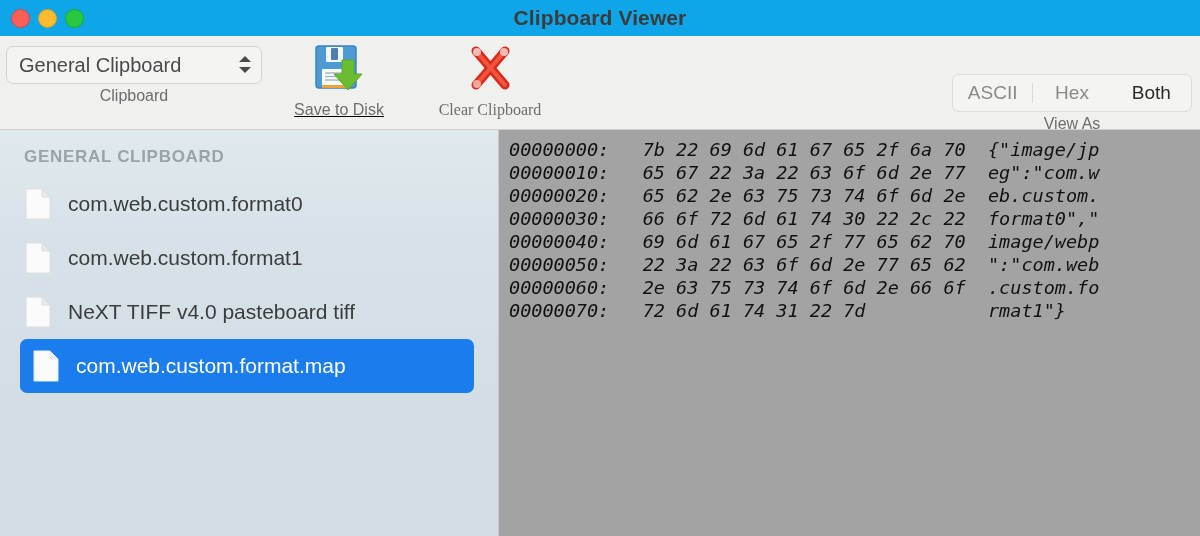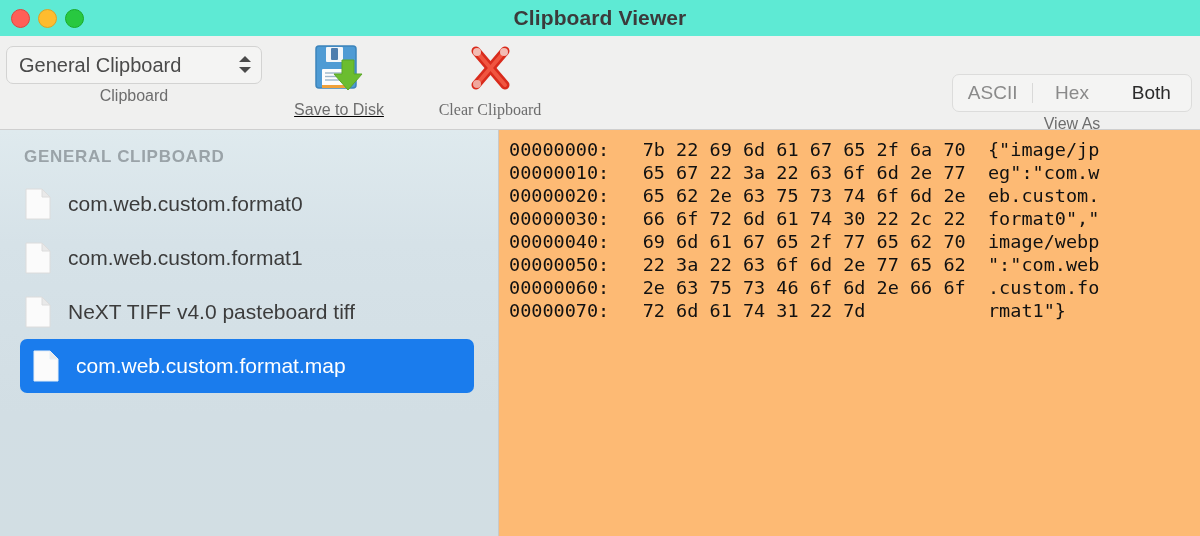--- a/index.html
+++ b/index.html
@@ -13,21 +13,21 @@
     position: relative;
     width: 1200px; height: 536px;
     background: #ffffff;
     display: flex; flex-direction: column;
   }
 
   
   .titlebar {
     position: relative;
     height: 36px;
-    background: #5eead4;
+    background: #0ea5e9;
     flex: 0 0 36px;
     display: flex; align-items: center;
   }
   .traffic {
     display: flex; align-items: center; gap: 8px;
     padding-left: 11px;
   }
   .light { width: 19px; height: 19px; border-radius: 50%; }
   .light.red    { background: #ff5f57; border: 0.5px solid #e0443e; }
   .light.yellow { background: #febc2e; border: 0.5px solid #dea123; }
@@ -147,23 +147,24 @@
   .doc-icon svg { display: block; }
   .row-label {
     font-size: 21px; color: #3c3c3c;
     white-space: nowrap; overflow: hidden; text-overflow: ellipsis;
   }
   .row.selected .row-label { color: #ffffff; }
 
   
   .hexpane {
     flex: 1 1 auto;
-    background: #fdba74;
+    background: #a3a3a3;
     padding: 8px 0 8px 10px;
     overflow: hidden;
+    font-style: italic;
   }
   .hexline {
     font-family: "DejaVu Sans Mono", "Liberation Mono", monospace;
     font-size: 18.5px;
     line-height: 23px;
     color: #111111;
     white-space: pre;
     letter-spacing: 0px;
   }
   .hex-addr { }
@@ -294,18 +295,18 @@
       </div>
     </div>
 
     <div class="hexpane">
       <div class="hexline"><span class="hex-addr">00000000:</span>   <span class="hex-bytes">7b 22 69 6d 61 67 65 2f 6a 70</span>  <span class="hex-ascii">{"image/jp</span></div>
       <div class="hexline"><span class="hex-addr">00000010:</span>   <span class="hex-bytes">65 67 22 3a 22 63 6f 6d 2e 77</span>  <span class="hex-ascii">eg":"com.w</span></div>
       <div class="hexline"><span class="hex-addr">00000020:</span>   <span class="hex-bytes">65 62 2e 63 75 73 74 6f 6d 2e</span>  <span class="hex-ascii">eb.custom.</span></div>
       <div class="hexline"><span class="hex-addr">00000030:</span>   <span class="hex-bytes">66 6f 72 6d 61 74 30 22 2c 22</span>  <span class="hex-ascii">format0","</span></div>
       <div class="hexline"><span class="hex-addr">00000040:</span>   <span class="hex-bytes">69 6d 61 67 65 2f 77 65 62 70</span>  <span class="hex-ascii">image/webp</span></div>
       <div class="hexline"><span class="hex-addr">00000050:</span>   <span class="hex-bytes">22 3a 22 63 6f 6d 2e 77 65 62</span>  <span class="hex-ascii">":"com.web</span></div>
-      <div class="hexline"><span class="hex-addr">00000060:</span>   <span class="hex-bytes">2e 63 75 73 46 6f 6d 2e 66 6f</span>  <span class="hex-ascii">.custom.fo</span></div>
+      <div class="hexline"><span class="hex-addr">00000060:</span>   <span class="hex-bytes">2e 63 75 73 74 6f 6d 2e 66 6f</span>  <span class="hex-ascii">.custom.fo</span></div>
       <div class="hexline"><span class="hex-addr">00000070:</span>   <span class="hex-bytes">72 6d 61 74 31 22 7d         </span>  <span class="hex-ascii">rmat1"}</span></div>
     </div>
 
   </div>
 </div>
 
 </body></html>

